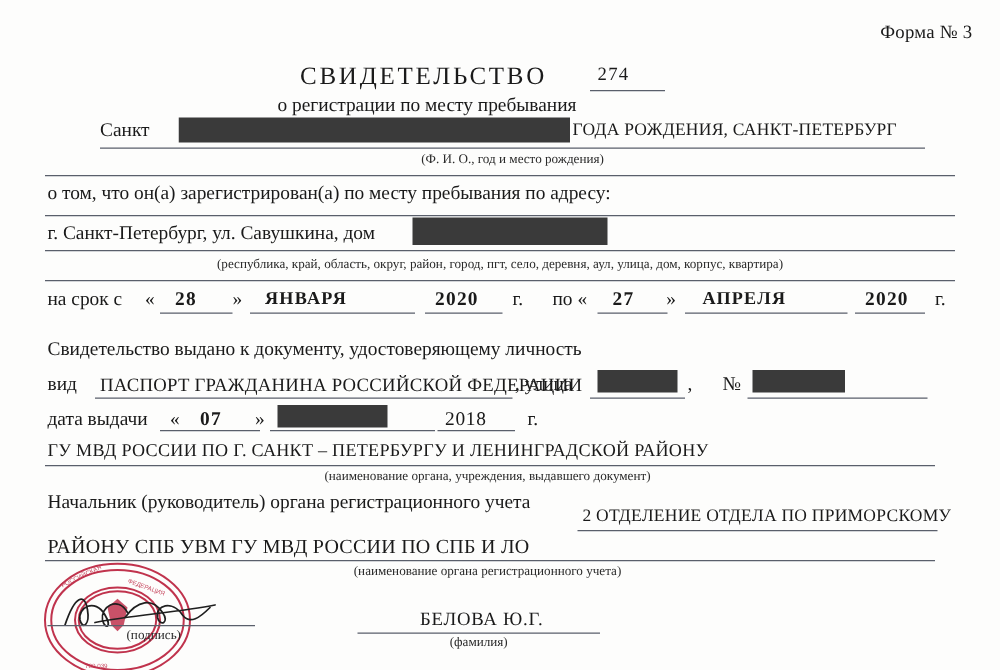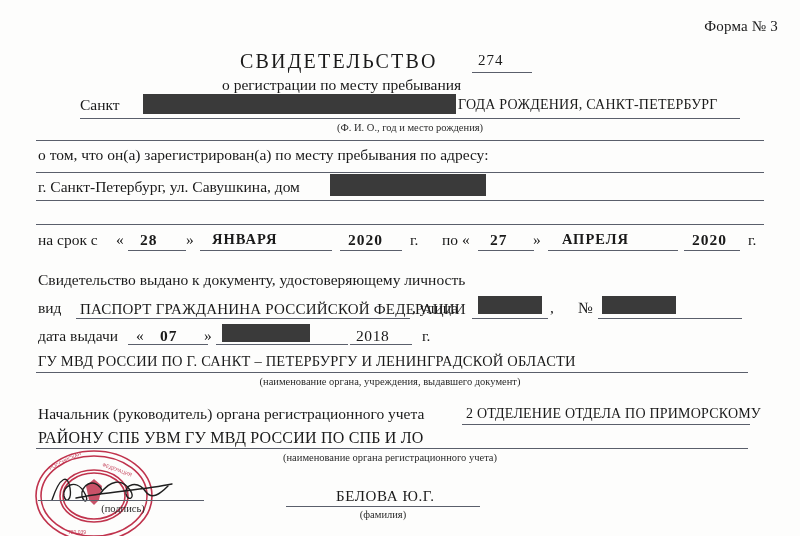--- a/index.html
+++ b/index.html
@@ -101,20 +101,21 @@
   <div class="caption" style="left:250px; top:122px; width:320px;">(Ф. И. О., год и место рождения)</div>
 
   <div class="line" style="left:36px; top:140px; width:728px;"></div>
 
   <div class="txt lbl" style="left:38px; top:146px;">о том, что он(а) зарегистрирован(а) по месту пребывания по адресу:</div>
   <div class="line" style="left:36px; top:172px; width:728px;"></div>
 
   <div class="txt lbl" style="left:38px; top:178px;">г. Санкт-Петербург, ул. Савушкина, дом</div>
   <div class="redact" style="left:330px; top:174px; width:156px; height:22px;"></div>
   <div class="line" style="left:36px; top:200px; width:728px;"></div>
+  <div class="caption" style="left:130px; top:206px; width:540px;">(республика, край, область, округ, район, город, пгт, село, деревня, аул, улица, дом, корпус, квартира)</div>
 
   <div class="line" style="left:36px; top:224px; width:728px;"></div>
   <div class="txt lbl" style="left:38px; top:231px;">на срок с</div>
   <div class="txt lbl" style="left:116px; top:231px;">«</div>
   <div class="txt lbl" style="left:140px; top:231px; font-weight:bold; letter-spacing:1px;">28</div>
   <div class="txt lbl" style="left:186px; top:231px;">»</div>
   <div class="line" style="left:128px; top:250px; width:58px;"></div>
   <div class="txt lbl" style="left:212px; top:231px; font-weight:bold; letter-spacing:1px; font-size:14.5px;">ЯНВАРЯ</div>
   <div class="line" style="left:200px; top:250px; width:132px;"></div>
   <div class="txt lbl" style="left:348px; top:231px; font-weight:bold; letter-spacing:1px;">2020</div>
@@ -147,25 +148,25 @@
   <div class="txt lbl" style="left:136px; top:327px;">«</div>
   <div class="txt lbl" style="left:160px; top:327px; font-weight:bold; letter-spacing:1px;">07</div>
   <div class="txt lbl" style="left:204px; top:327px;">»</div>
   <div class="line" style="left:128px; top:344px; width:80px;"></div>
   <div class="redact" style="left:222px; top:324px; width:88px; height:18px;"></div>
   <div class="line" style="left:216px; top:344px; width:132px;"></div>
   <div class="txt lbl" style="left:356px; top:327px; letter-spacing:0.6px;">2018</div>
   <div class="line" style="left:350px; top:344px; width:62px;"></div>
   <div class="txt lbl" style="left:422px; top:327px;">г.</div>
 
-  <div class="txt" style="left:38px; top:353px; font-size:14.5px; letter-spacing:0.2px;">ГУ  МВД  РОССИИ  ПО  Г. САНКТ – ПЕТЕРБУРГУ  И  ЛЕНИНГРАДСКОЙ ОБЛАСТИ</div>
+  <div class="txt" style="left:38px; top:353px; font-size:14.5px; letter-spacing:0.2px;">ГУ  МВД  РОССИИ  ПО  Г. САНКТ – ПЕТЕРБУРГУ  И  ЛЕНИНГРАДСКОЙ РАЙОНУ</div>
   <div class="line" style="left:36px; top:372px; width:712px;"></div>
   <div class="caption" style="left:190px; top:376px; width:400px;">(наименование органа, учреждения, выдавшего документ)</div>
 
-  <div class="txt lbl" style="left:38px; top:405px;">Начальник (руководитель) органа регистрационного учета</div>
+  <div class="txt lbl" style="left:38px; top:393px;">Начальник (руководитель) органа регистрационного учета</div>
   <div class="txt" style="left:466px; top:406px; font-size:14px; letter-spacing:0.2px;">2 ОТДЕЛЕНИЕ ОТДЕЛА  ПО ПРИМОРСКОМУ</div>
   <div class="line" style="left:462px; top:424px; width:288px;"></div>
   <div class="txt" style="left:38px; top:429px; font-size:16px; letter-spacing:0.2px;">РАЙОНУ СПБ УВМ  ГУ  МВД РОССИИ  ПО СПБ  И  ЛО</div>
   <div class="line" style="left:36px; top:448px; width:712px;"></div>
   <div class="caption" style="left:200px; top:452px; width:380px;">(наименование органа регистрационного учета)</div>
 
   <div class="stamp">
     <svg width="132" height="88" viewBox="0 0 132 88">
       <g fill="none" stroke="#c0334d" stroke-width="1.6">
         <ellipse cx="66" cy="48" rx="58" ry="45"></ellipse>

